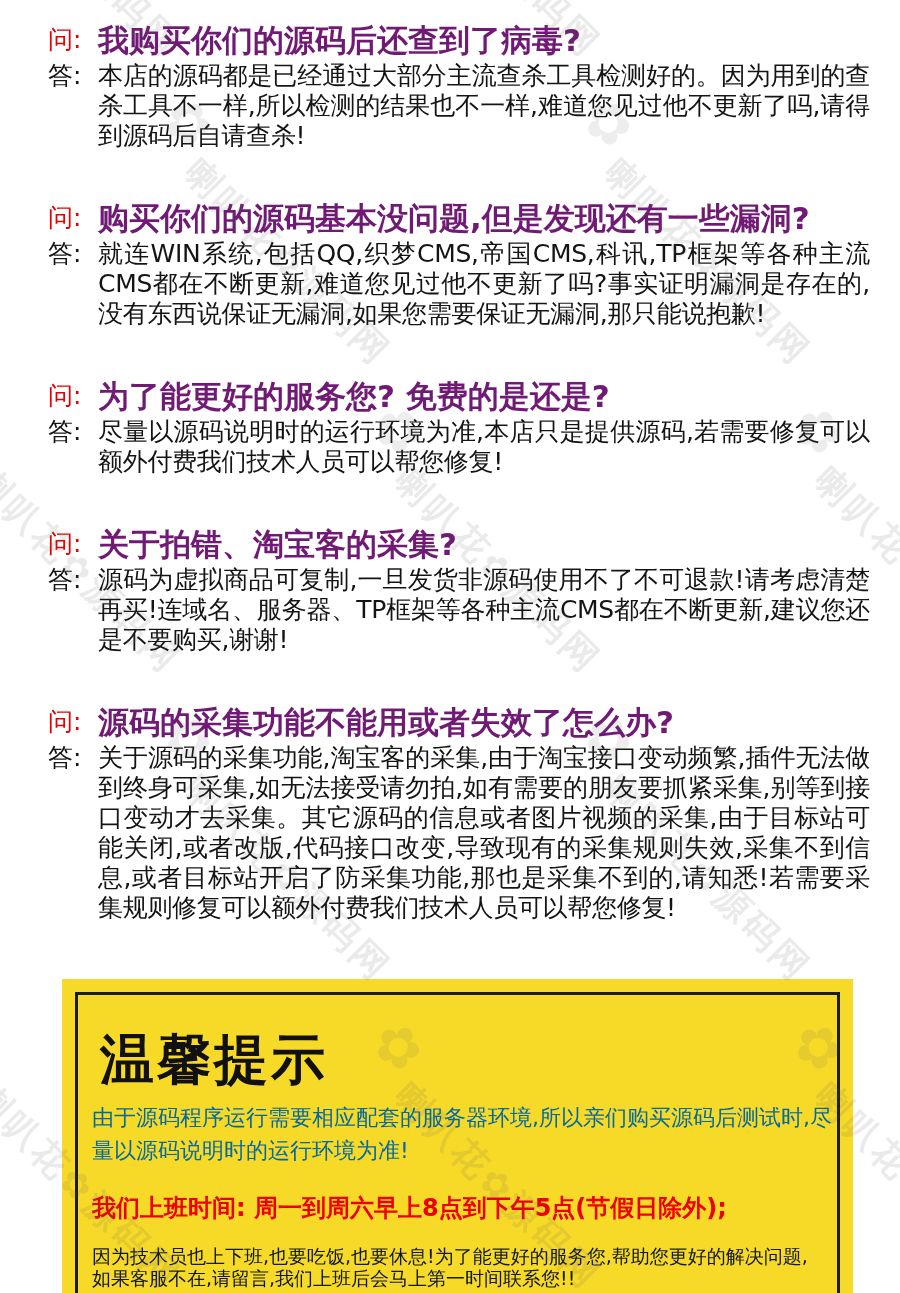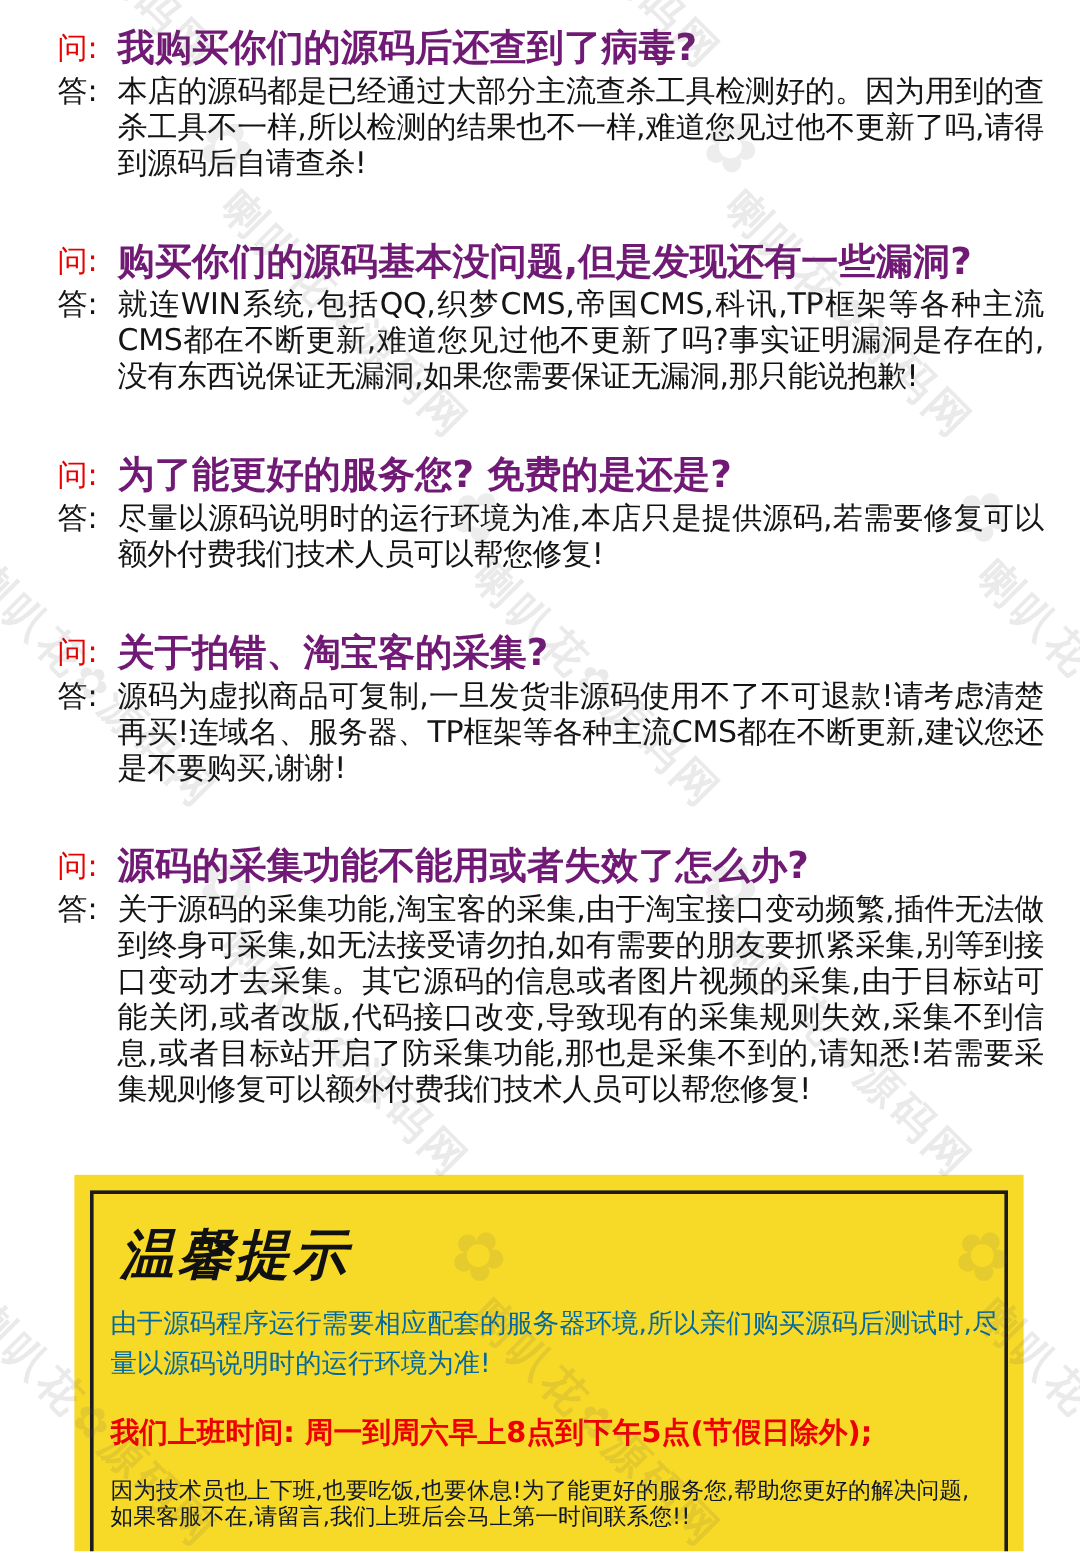--- a/index.html
+++ b/index.html
@@ -81,27 +81,26 @@
     width: 791px;
     background: #F7D928;
     padding: 13px;
   }
   .notice-inner {
     border: 3px solid #1C1C1C;
     padding: 14px 14px 24px 14px;
     min-height: 277px;
   }
   .notice-title {
-    font-size: 45px;
+    font-size: 54px;
     line-height: 62px;
     font-weight: 900;
     color: #111111;
     letter-spacing: 3px;
-    margin: 6px 0 10px 8px;
-    font-style: italic;
+    margin: 20px 0 10px 8px;
   }
   .notice-intro {
     font-size: 22px;
     line-height: 33px;
     color: #0369a1;
     font-weight: 500;
     width: 760px;
   }
   .notice-schedule {
     margin-top: 27px;

